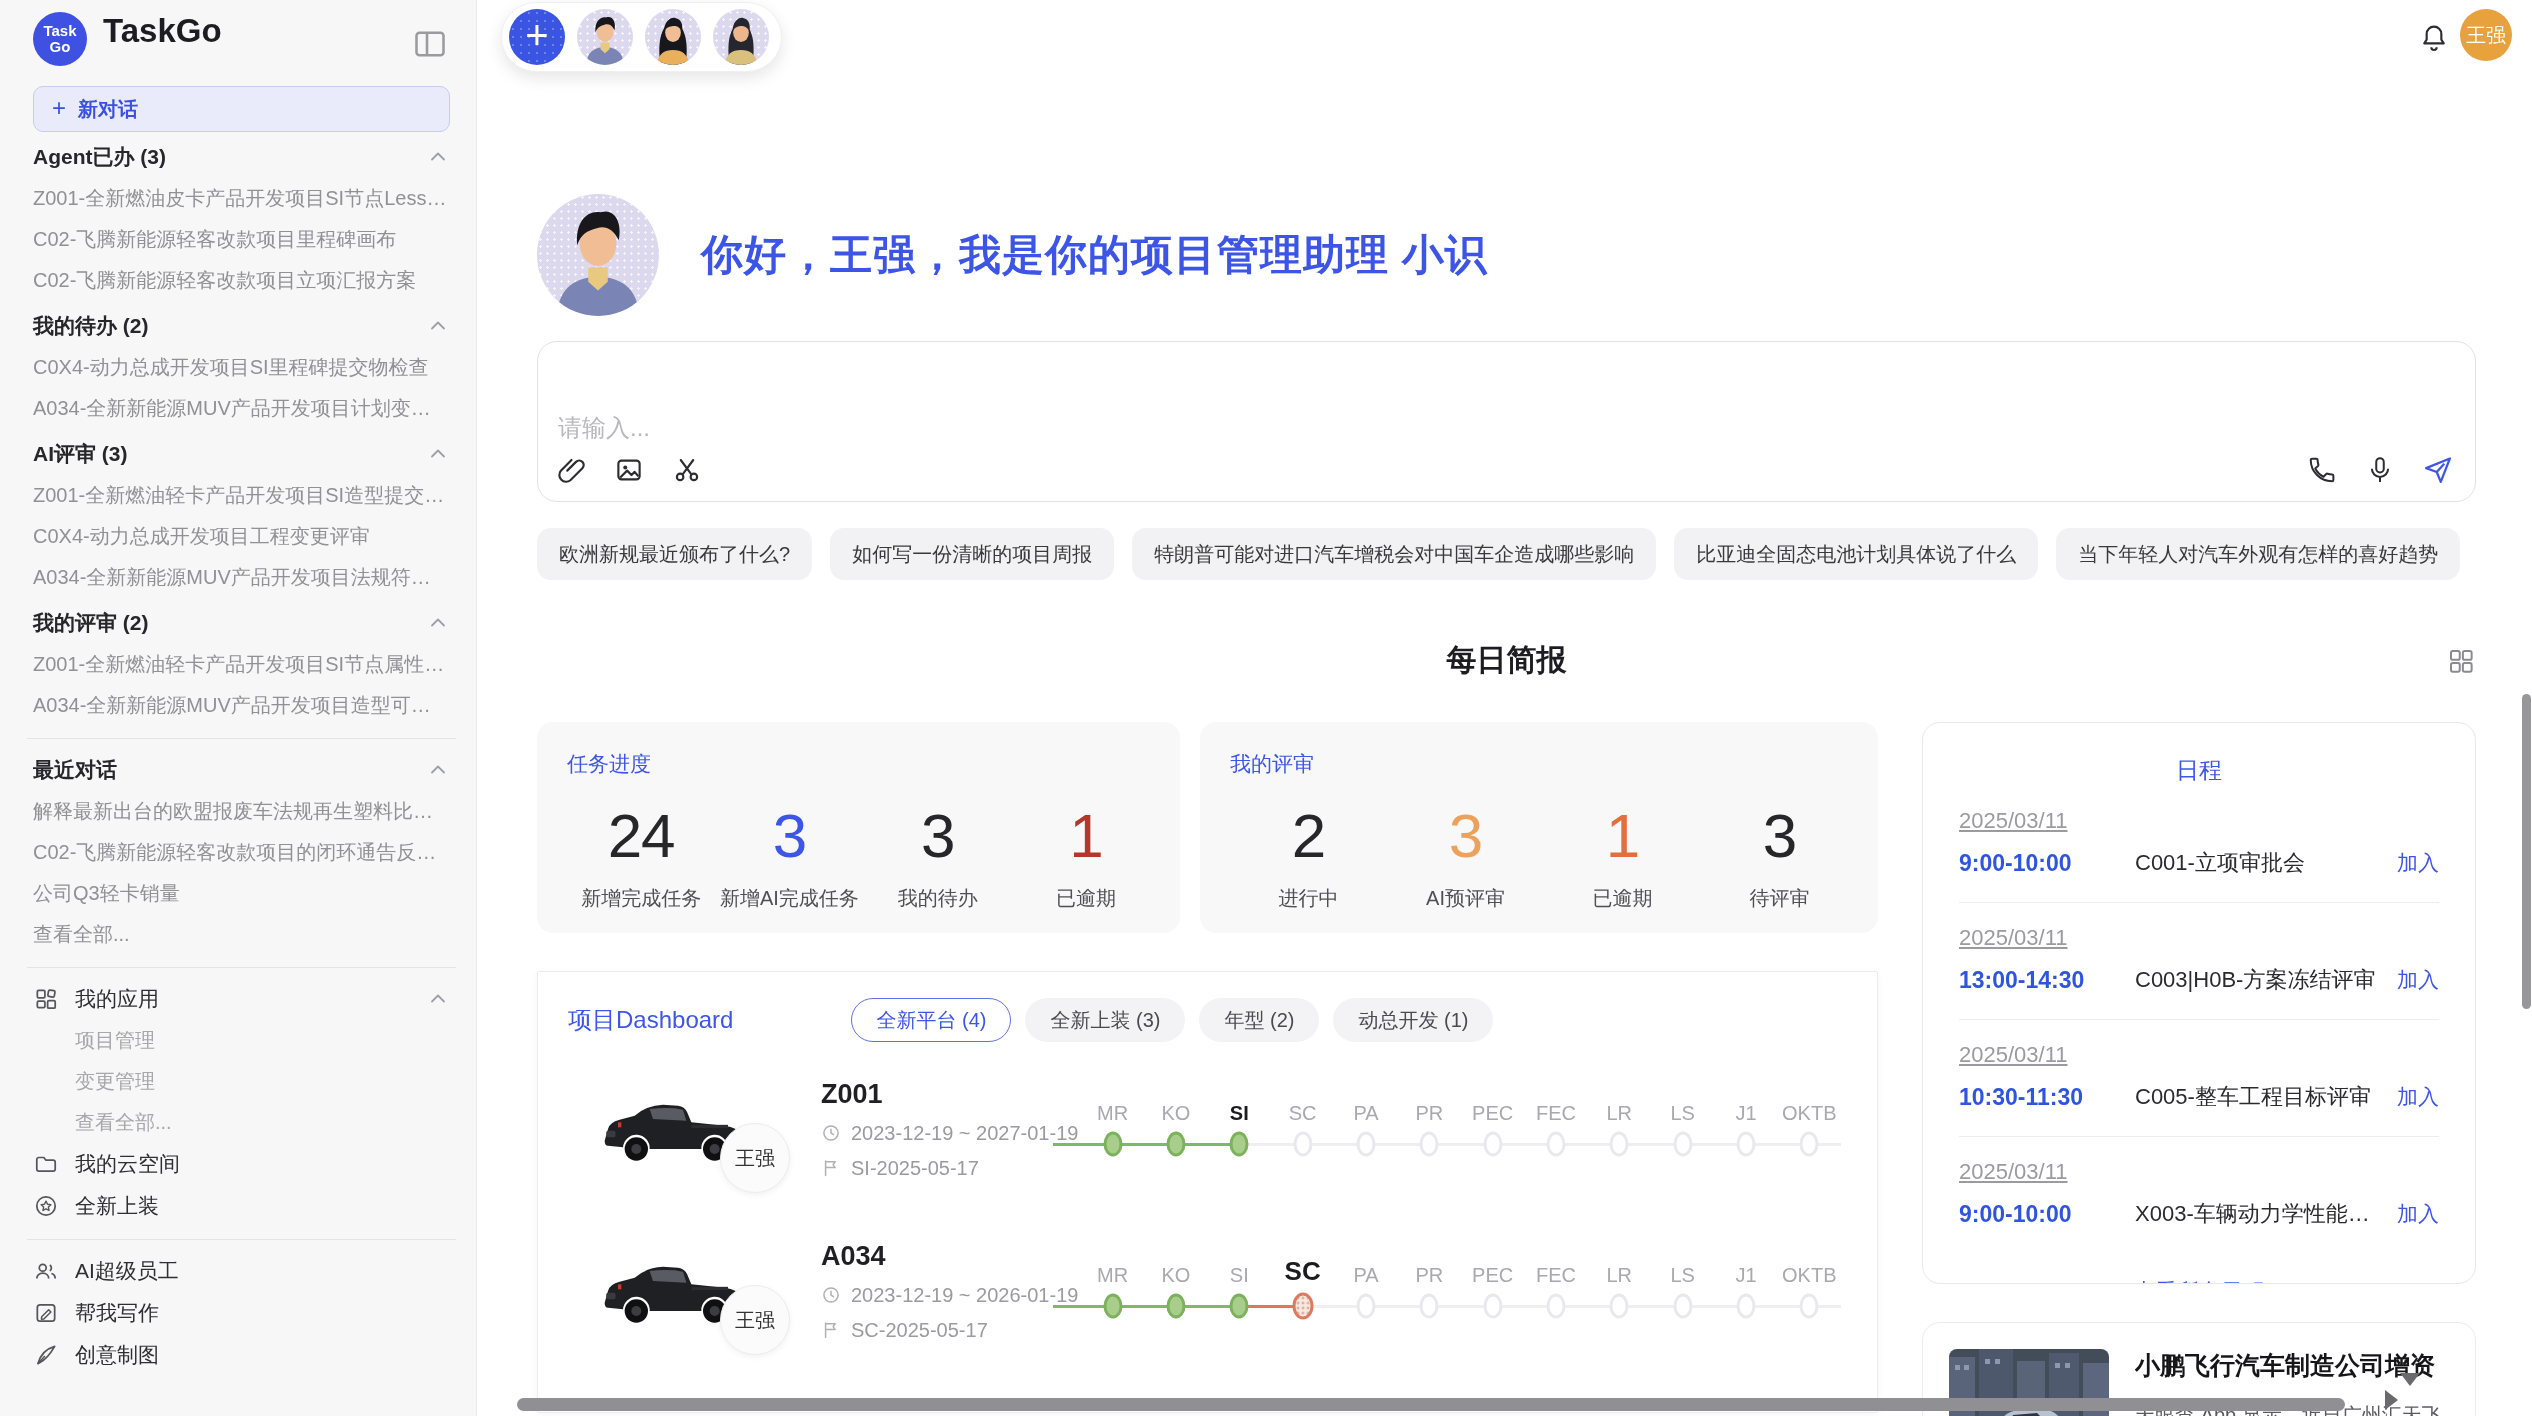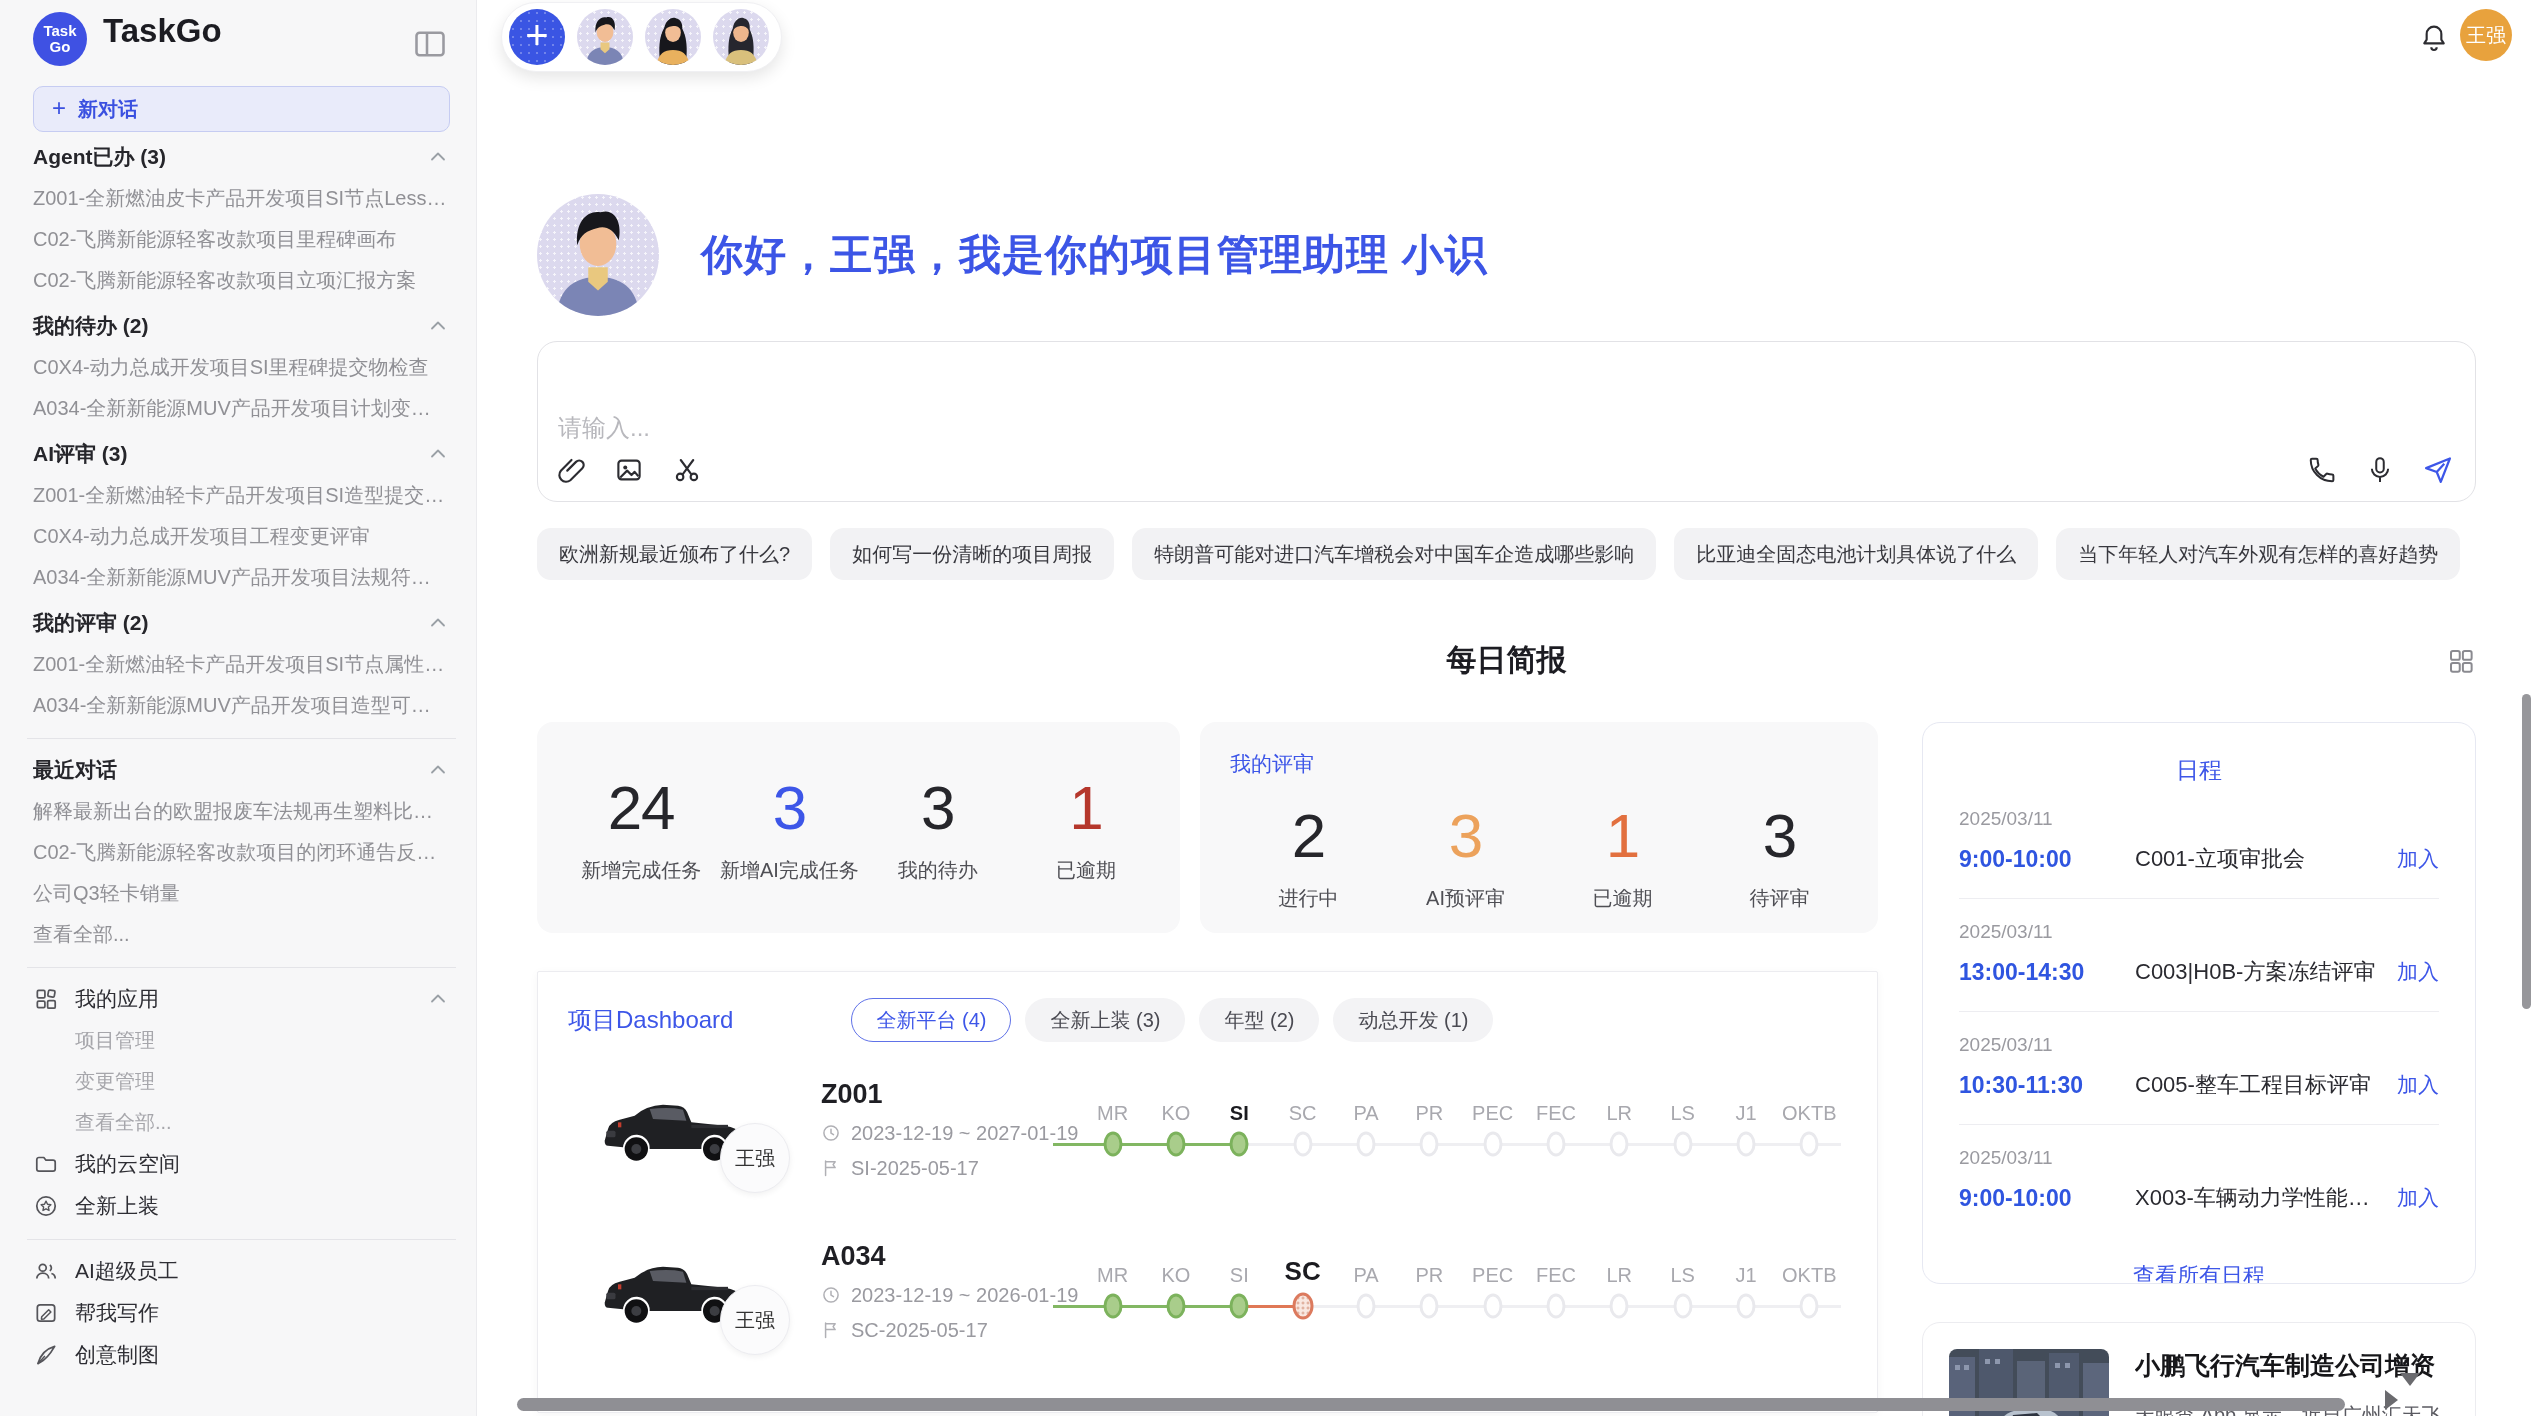--- a/index.html
+++ b/index.html
@@ -121,21 +121,21 @@
     border-radius:50%; background:#fff; border:3px solid #e9e9ed; }
   .ms-node.done { background:#a9cd8b; border-color:#7cb25c; }
   .ms-node.over { width:21px; height:27px; border-color:#dc7a5e; background-color:#f9e8e1;
     background-image:radial-gradient(#d9a18c 1.3px, transparent 1.4px); background-size:5px 5px; }
 
   .sched-card { height:562px; background:#fff; border:1px solid #e6e8f2; border-radius:18px;
     padding:0 36px; overflow:hidden; }
   .sched-title { text-align:center; margin-top:32px; font-size:23px; color:#3d56e8; }
   .sched-item { padding:22px 0 24px; border-bottom:1px solid #ededf1; }
   .sched-item.last { border-bottom:none; }
-  .s-date { font-size:19px; color:#9a9aa0; }
+  .s-date { font-size:22px; color:#9a9aa0;text-decoration:underline; }
   .s-row { display:flex; align-items:center; margin-top:14px; }
   .s-time { width:176px; font-size:23px; color:#2f55e0; font-weight:700; flex-shrink:0; }
   .s-name { flex:1; font-size:22px; color:#2a2a30; white-space:nowrap; overflow:hidden; text-overflow:ellipsis; }
   .s-join { font-size:21px; color:#3d56e8; cursor:pointer; margin-left:12px; }
   .view-all { text-align:center; font-size:22px; color:#3d56e8; margin-top:24px; cursor:pointer; }
 
   .news-card { margin-top:38px; height:170px; background:#fff; border:1px solid #ececf0;
     border-radius:18px; padding:26px; display:flex; gap:26px; cursor:pointer; overflow:hidden; }
   .news-img { width:160px; height:100px; border-radius:8px; overflow:hidden; flex-shrink:0; }
   .news-img svg { display:block; width:100%; height:100%; }
@@ -401,20 +401,21 @@
             <rect x="4" y="13.5" width="7" height="7" rx="1.5" fill="none" stroke="#8a8a90" stroke-width="1.6"></rect>
             <rect x="13.5" y="13.5" width="7" height="7" rx="1.5" fill="none" stroke="#8a8a90" stroke-width="1.6"></rect>
           </svg>
       </div>
     </div>
 
     <div class="cols">
       <div class="col-left">
         <div class="stats-row">
           <div class="stat-card c1">
+            <div class="stat-title">任务进度</div>
             <div class="metrics">
                 <div class="metric">
                   <div class="num dark">24</div>
                   <div class="mlabel">新增完成任务</div>
                 </div>
                 <div class="metric">
                   <div class="num blue">3</div>
                   <div class="mlabel">新增AI完成任务</div>
                 </div>
                 <div class="metric">

